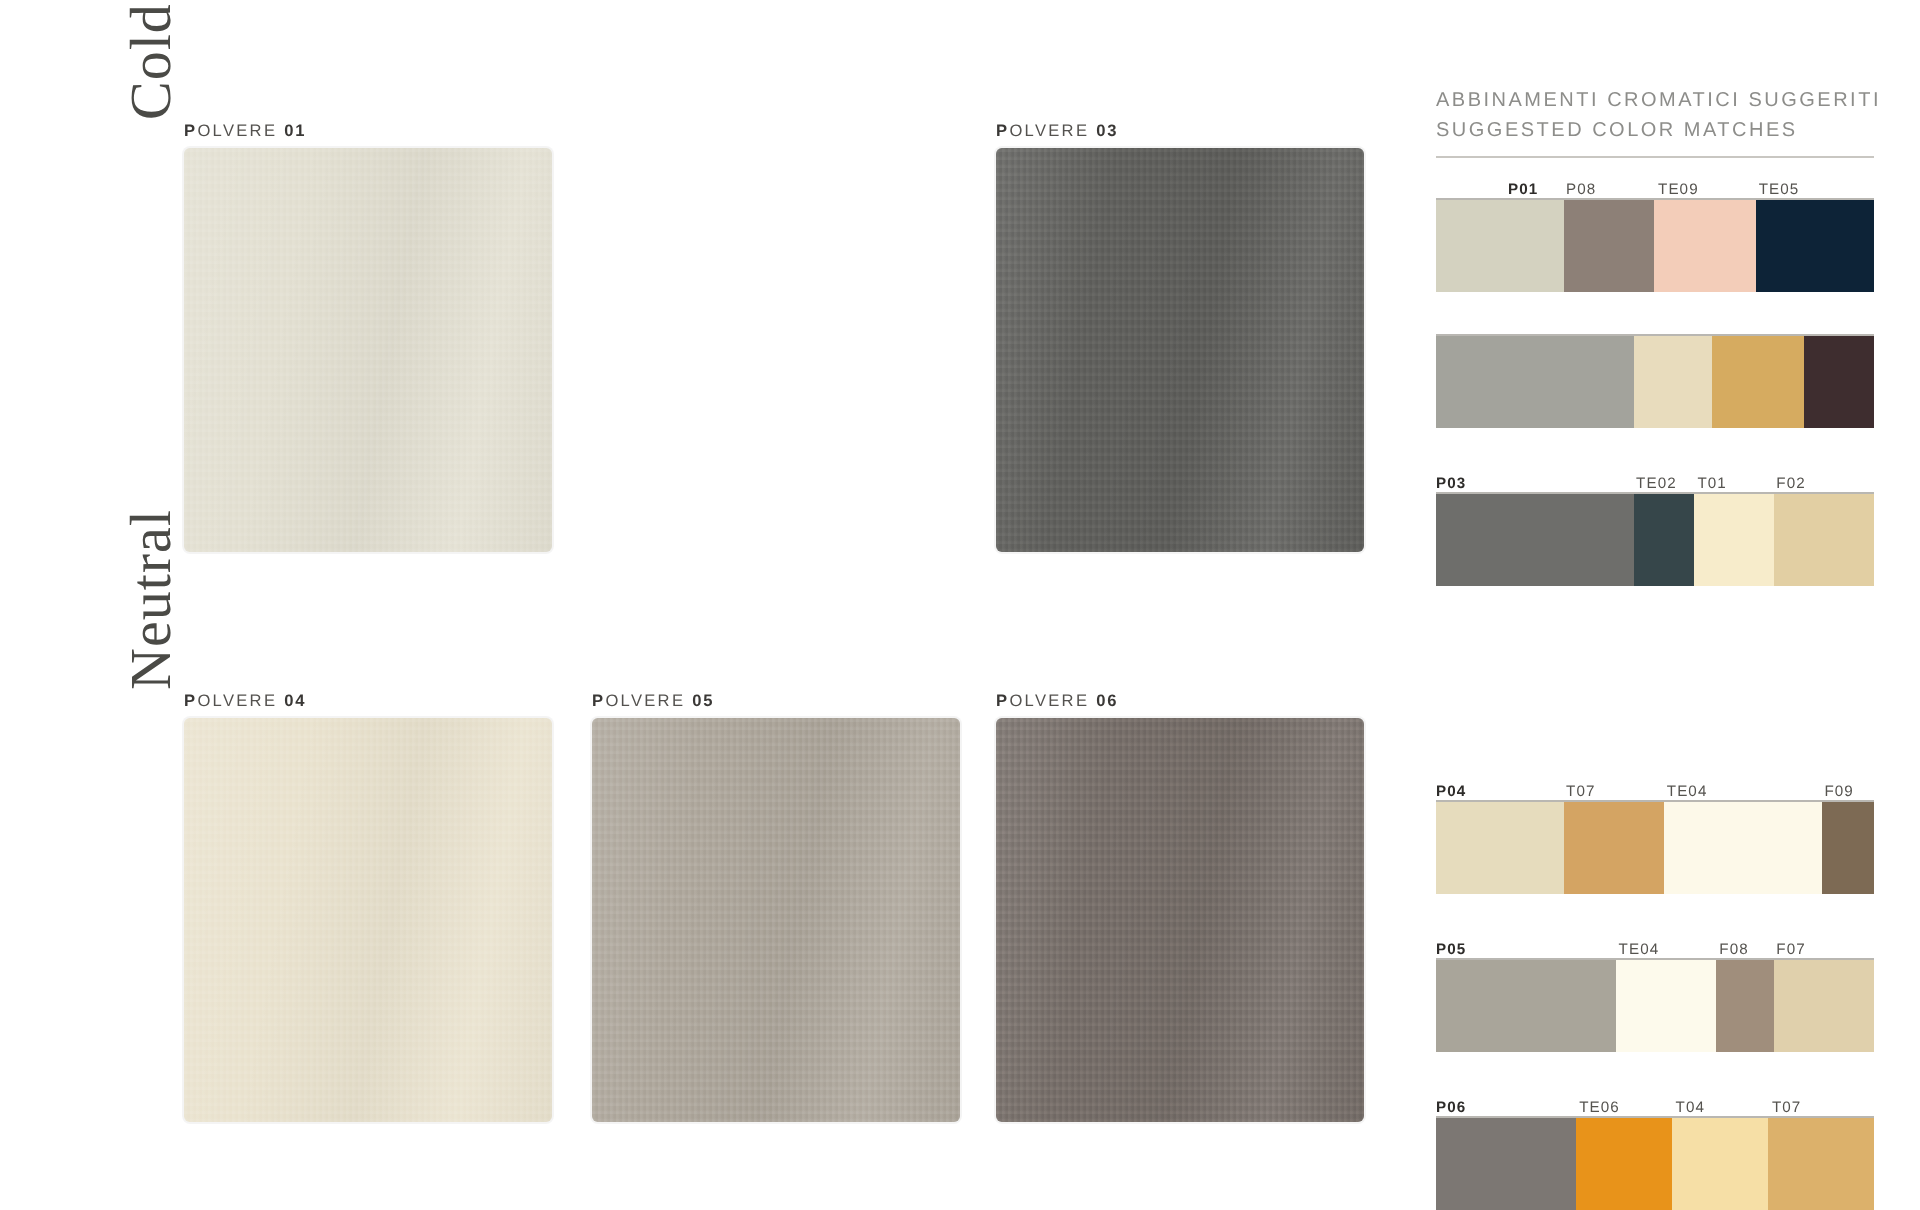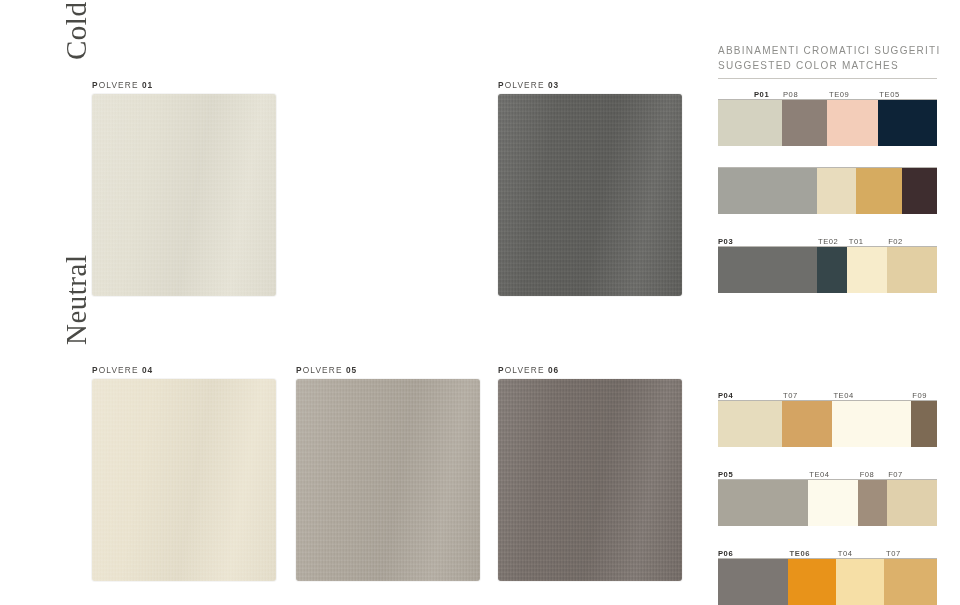--- a/index.html
+++ b/index.html
@@ -36,21 +36,20 @@
   
   .tile-group { position: absolute; }
 
   .tile-caption {
     font-size: 8.3px;
     letter-spacing: 1.15px;
     color: #54524f;
     white-space: nowrap;
     margin-bottom: 4px;
     font-weight: 400;
-    margin-top: 20px;
   }
   .tile-caption b {
     font-weight: 700;
     color: #3a3836;
     letter-spacing: 0.9px;
   }
   .tile-caption .lead {
     font-weight: 600;
     color: #3a3836;
   }
@@ -275,21 +274,21 @@
         <div class="swatch" style="width:41%; background:#a9a59a;"></div>
         <div class="swatch" style="width:23%; background:#fdfaec;"></div>
         <div class="swatch" style="width:13%; background:#a08e7c;"></div>
         <div class="swatch" style="width:23%; background:#e0d0ac;"></div>
       </div>
     </div>
 
     <div class="match-row" style="margin-top:21px;">
       <div class="swatch-labels">
         <span class="swatch-label primary" style="left:0%;">P06</span>
-        <span class="swatch-label" style="left:32%;font-weight:bold;">TE06</span>
+        <span class="swatch-label" style="left:32%;">TE06</span>
         <span class="swatch-label" style="left:54%;">T04</span>
         <span class="swatch-label" style="left:76%;">T07</span>
       </div>
       <div class="row-rule"></div>
       <div class="swatch-strip">
         <div class="swatch" style="width:32%; background:#7c7773;"></div>
         <div class="swatch" style="width:22%; background:#e8931a;"></div>
         <div class="swatch" style="width:22%; background:#f6dfa6;"></div>
         <div class="swatch" style="width:24%; background:#dcb16b;"></div>
       </div>

